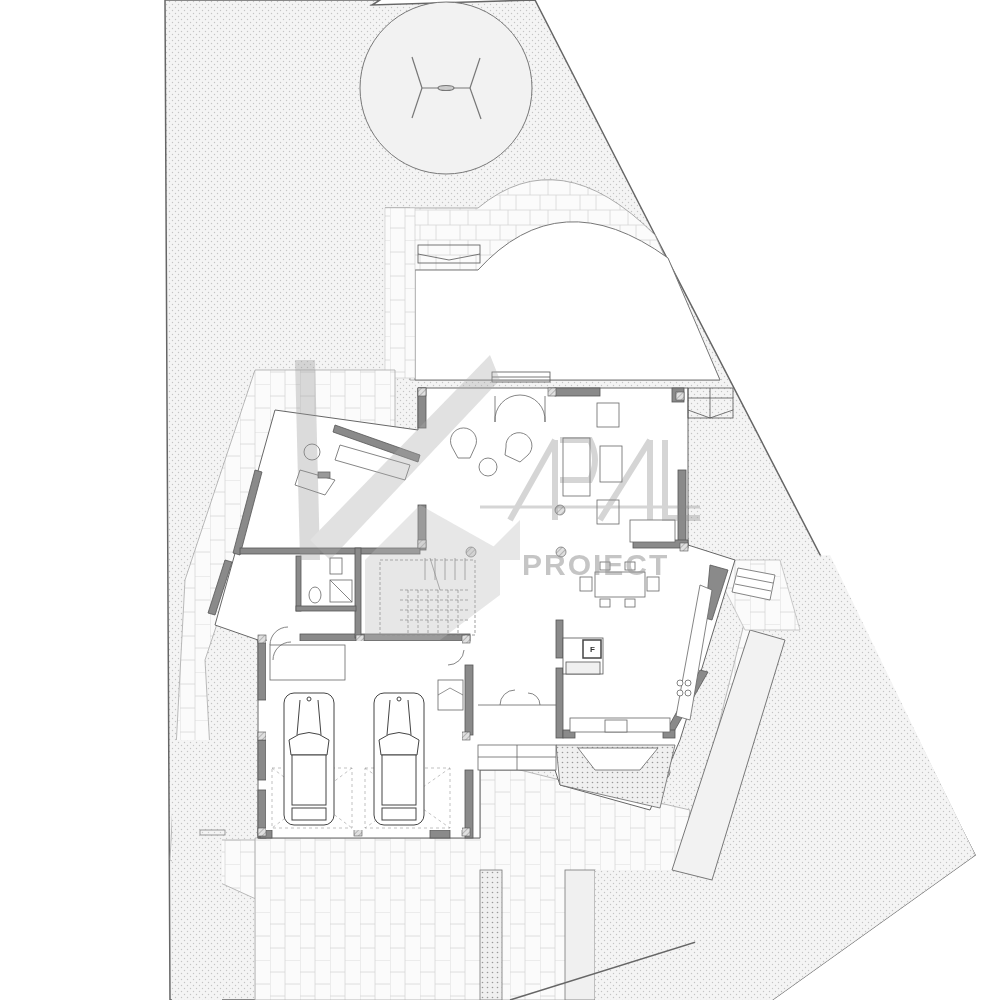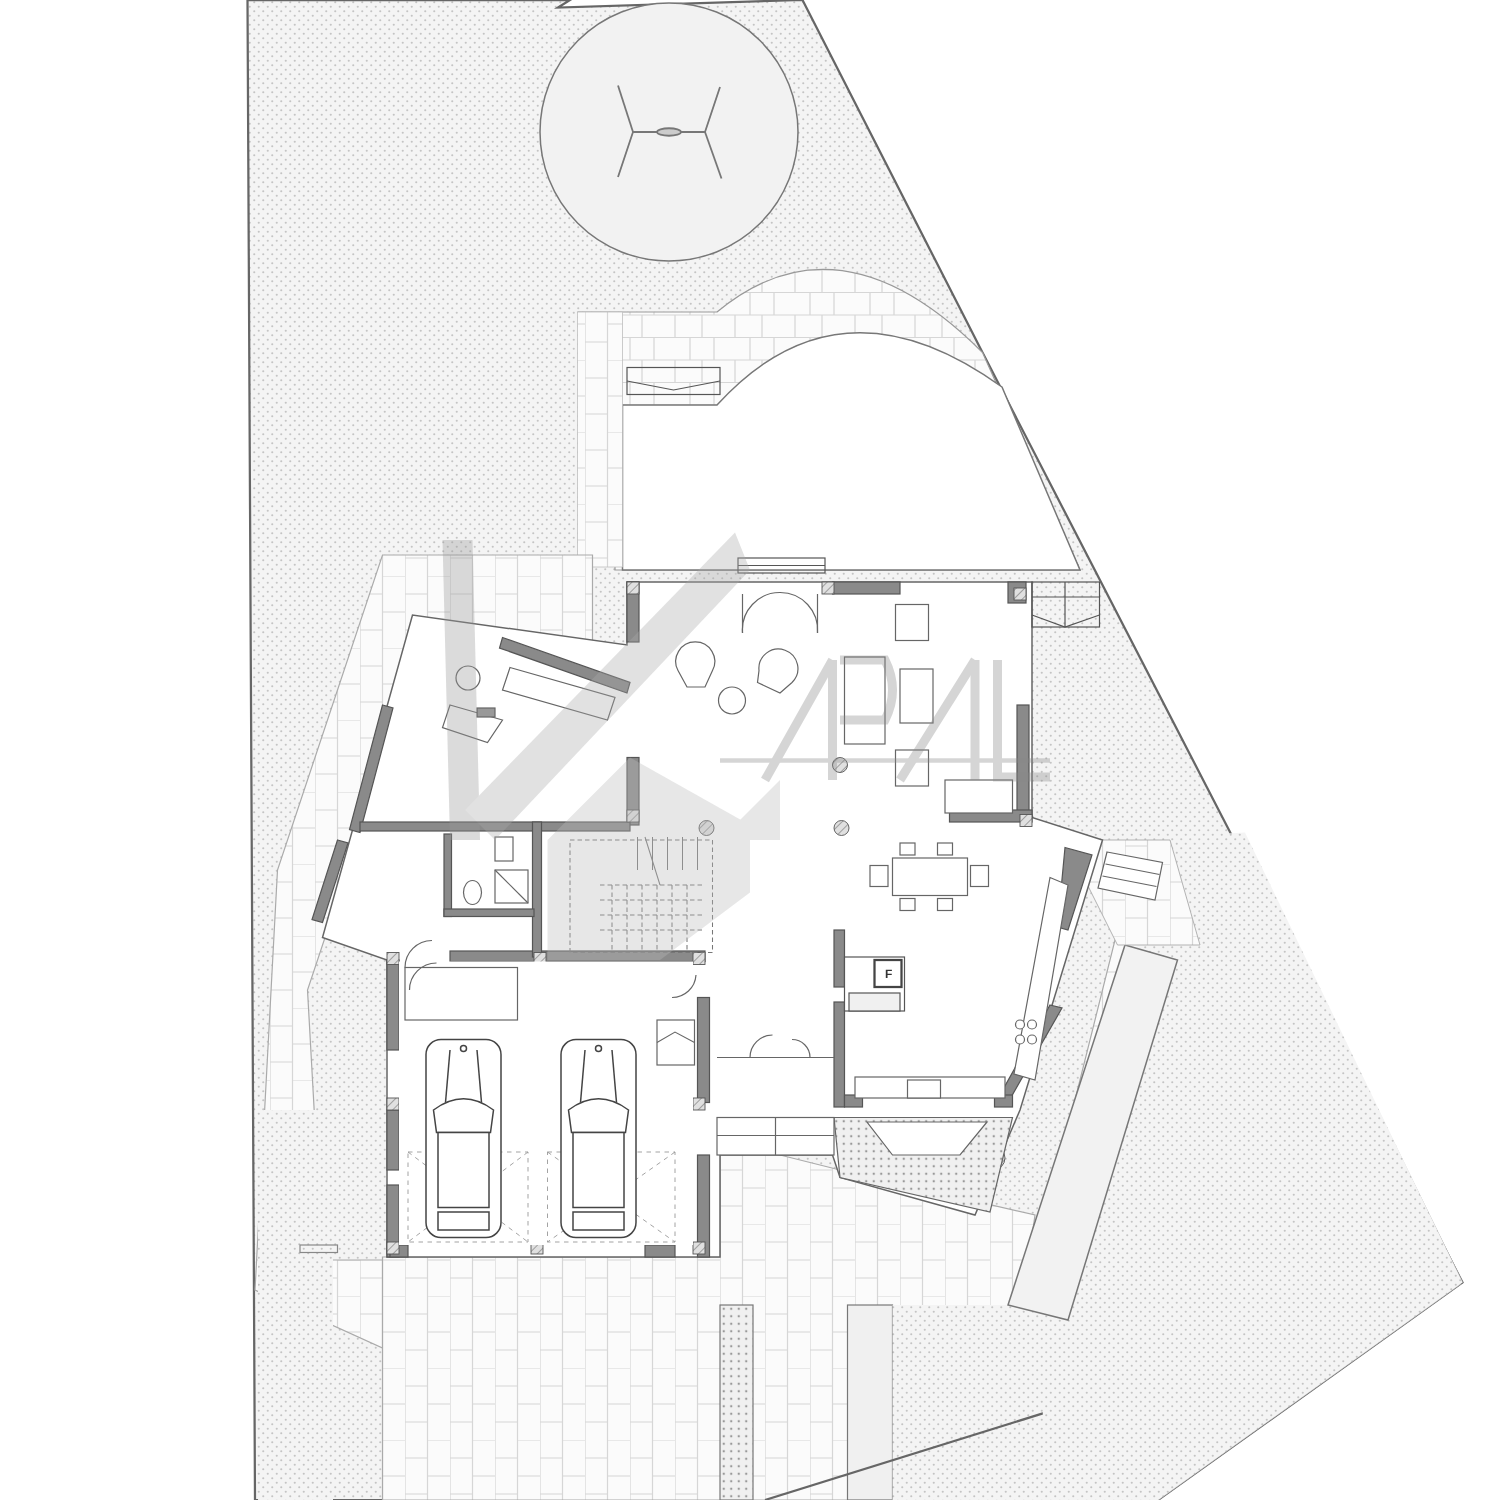--- a/index.html
+++ b/index.html
@@ -302,14 +302,15 @@
       <path d="M555,440 L555,520"></path>
       <path d="M560,440 L590,440 Q600,460 590,480 L560,480"></path>
       <path d="M600,520 L650,440"></path>
       <path d="M650,440 L650,520"></path>
       <path d="M665,440 L665,518 L700,518"></path>
       <line x1="480" y1="507" x2="700" y2="507" stroke-width="3"></line>
     </g>
   </g>
 </svg>
 
+<div class="wm-text" style="left:522px;top:548px;font-size:30px;">PROIECT</div>
 <div class="label-f" style="left:590px;top:645px;">F</div>
 </div>
 
 </body></html>

